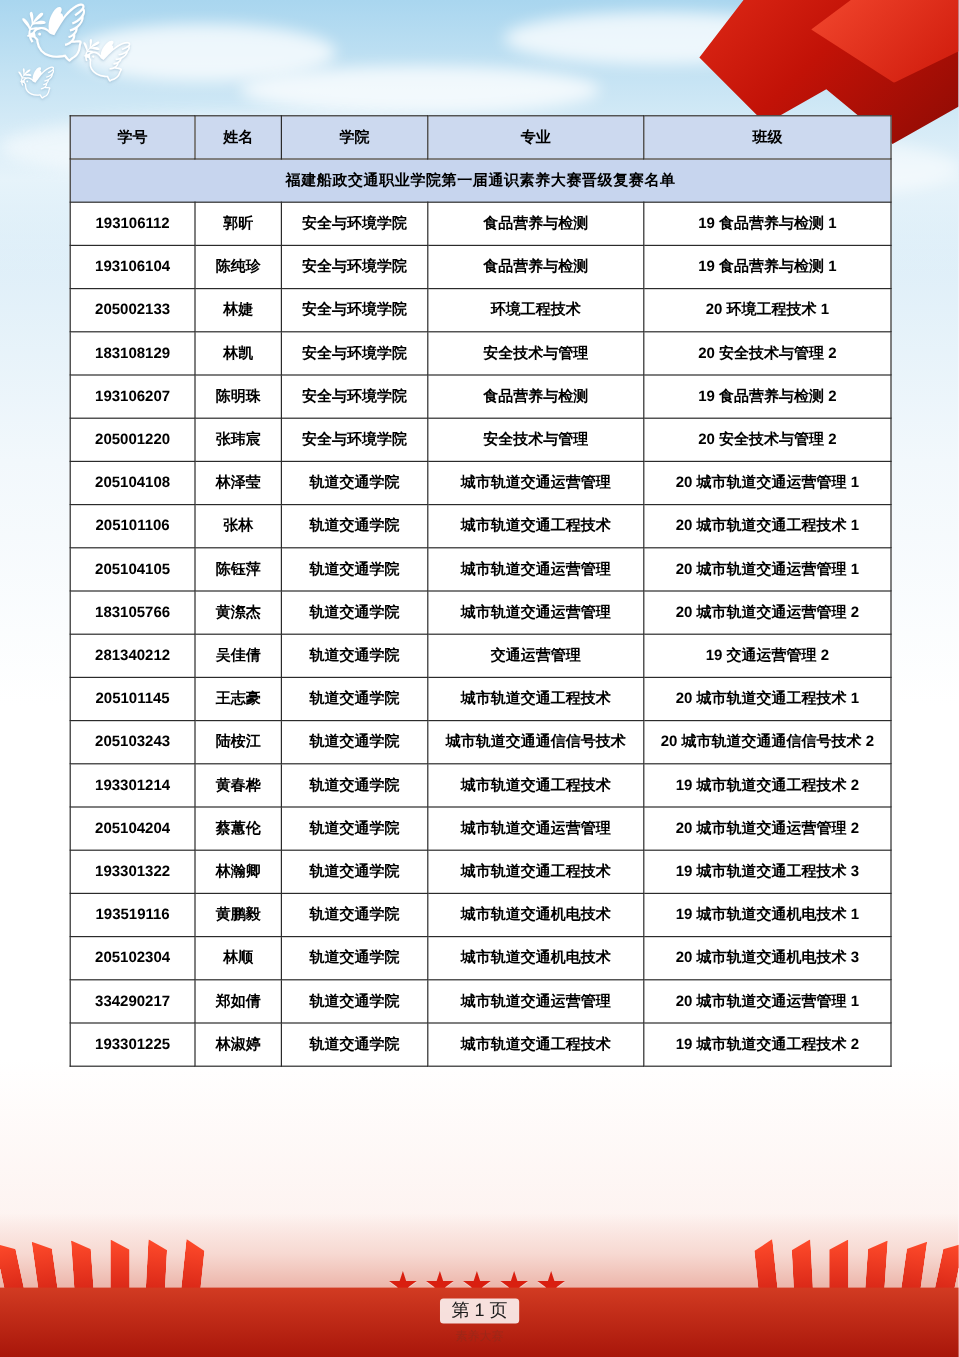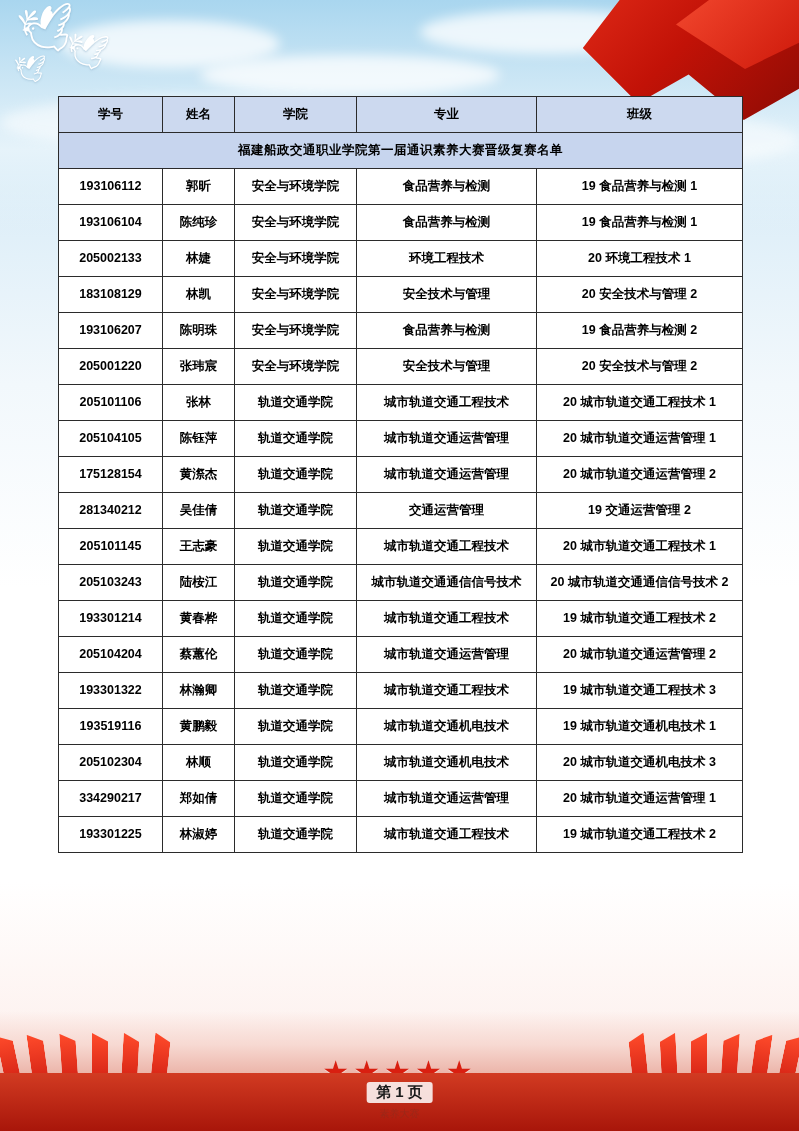--- a/index.html
+++ b/index.html
@@ -106,21 +106,21 @@
     letter-spacing: 4px;
     white-space: nowrap;
     text-shadow: 0 1px 0 rgba(255,255,255,.4);
   }
   .page-number {
     position: absolute;
     left: 50%;
     bottom: 28px;
     transform: translateX(-50%);
     font-size: 15px;
-    font-weight: bold;
+    font-weight: normal;
     color: #1a1a1a;
     background: rgba(255,255,255,0.85);
     border-radius: 3px;
     padding: 1px 10px;
     white-space: nowrap;
   }
   .bottom-text {
     position: absolute;
     left: 50%;
     bottom: 10px;
@@ -251,35 +251,42 @@
           <td>19 食品营养与检测 2</td>
         </tr>
         <tr>
           <td>205001220</td>
           <td>张玮宸</td>
           <td>安全与环境学院</td>
           <td>安全技术与管理</td>
           <td>20 安全技术与管理 2</td>
         </tr>
         <tr>
+          <td>205104108</td>
+          <td>林泽莹</td>
+          <td>轨道交通学院</td>
+          <td>城市轨道交通运营管理</td>
+          <td class="tight">20 城市轨道交通运营管理 1</td>
+        </tr>
+        <tr>
           <td>205101106</td>
           <td>张林</td>
           <td>轨道交通学院</td>
           <td>城市轨道交通工程技术</td>
           <td class="tight">20 城市轨道交通工程技术 1</td>
         </tr>
         <tr>
           <td>205104105</td>
           <td>陈钰萍</td>
           <td>轨道交通学院</td>
           <td>城市轨道交通运营管理</td>
           <td class="tight">20 城市轨道交通运营管理 1</td>
         </tr>
         <tr>
-          <td>175128154</td>
+          <td>183105766</td>
           <td>黄漈杰</td>
           <td>轨道交通学院</td>
           <td>城市轨道交通运营管理</td>
           <td class="tight">20 城市轨道交通运营管理 2</td>
         </tr>
         <tr>
           <td>281340212</td>
           <td>吴佳倩</td>
           <td>轨道交通学院</td>
           <td>交通运营管理</td>

